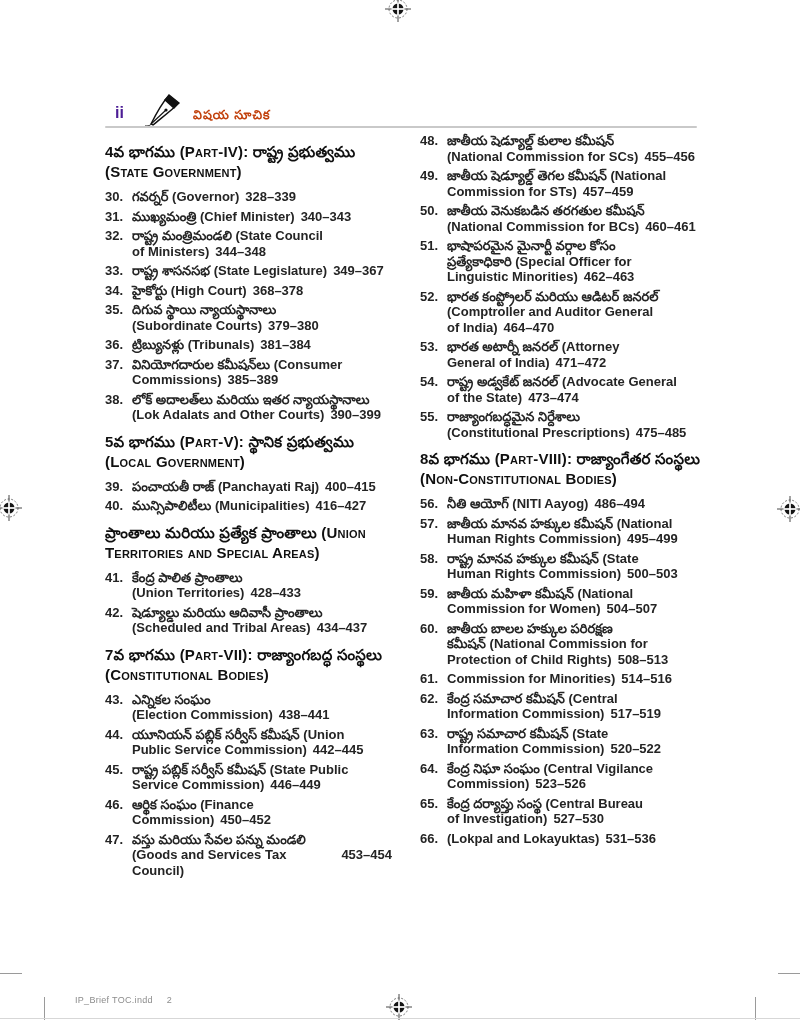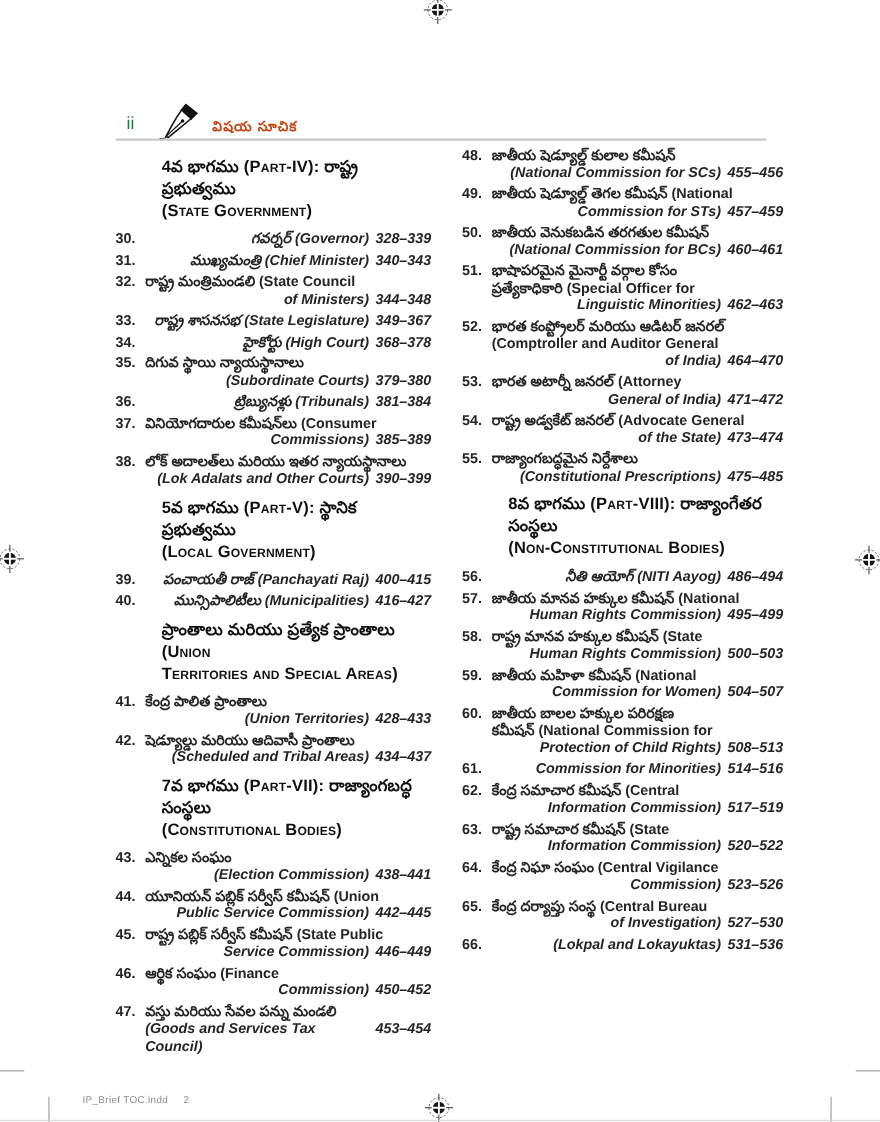--- a/index.html
+++ b/index.html
@@ -16,36 +16,36 @@
   .rm-right{left:777px;top:496px;}
   .rm-bottom{left:386px;top:994px;}
   .cropline{position:absolute;background:#9a9a9a;}
   .crop-bl-h{left:0;top:973px;width:22px;height:1px;}
   .crop-br-h{left:778px;top:973px;width:22px;height:1px;}
   .crop-bl-v{left:44px;top:997px;width:1px;height:23px;}
   .crop-br-v{left:755px;top:997px;width:1px;height:23px;}
   .page-bottom-edge{position:absolute;left:0;top:1018px;width:800px;height:1px;background:#d7d7d7;}
   
   .pg-header{position:absolute;left:105px;top:90px;width:592px;height:40px;}
-  .folio{position:absolute;left:10px;top:14px;font-size:16px;font-weight:normal;color:#15803d;}
+  .folio{position:absolute;left:10px;top:14px;font-size:16px;font-weight:bold;color:#4c1d95;}
   .pen-icon{position:absolute;left:38px;top:-4px;}
   .htitle{position:absolute;left:88px;top:18px;font-size:12.5px;font-weight:bold;color:#c2410c;letter-spacing:1px;}
   .hrule{position:absolute;left:0;top:36px;width:592px;height:2px;background:#c9c9c9;border-radius:1px;}
   
   .col{position:absolute;}
   .col-left{left:105px;top:142px;width:287px;}
   .col-right{left:420px;top:133px;width:292px;}
   .sec-heading{margin:9px 0 7px;font-size:15px;font-weight:bold;color:#101010;}
   .col > .sec-heading:first-child{margin-top:0;}
-  .sec-line{line-height:20px;font-variant:small-caps;letter-spacing:0.2px;margin-left:42px;}
+  .sec-line{line-height:20px;font-variant:small-caps;letter-spacing:0.2px;}
   .toc-item{display:flex;margin-bottom:4px;font-size:13px;font-weight:bold;color:#242424;}
   .num{width:27px;flex:none;}
   .body{flex:1;min-width:0;}
   .line{line-height:15.5px;}
-  .line.last{display:flex;justify-content:flex-end;gap:6px;font-style:italic;}
+  .line.last{display:flex;justify-content:flex-start;gap:6px;}
   .pages{white-space:nowrap;}
   
   .slug{position:absolute;top:995px;font-size:9px;color:#8c8c8c;letter-spacing:0.3px;}
   .slug-left{left:57px;padding-left:18px;}
   .slug-right{right:62px;margin-top:28px;}
   .slug span{margin-right:14px;}
   .slug span:last-child{margin-right:0;}
 </style>
 </head>
 <body>

